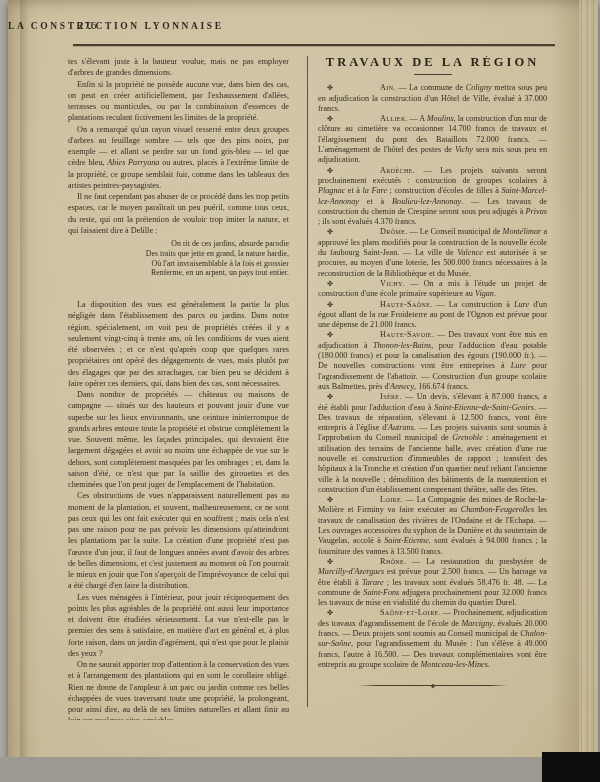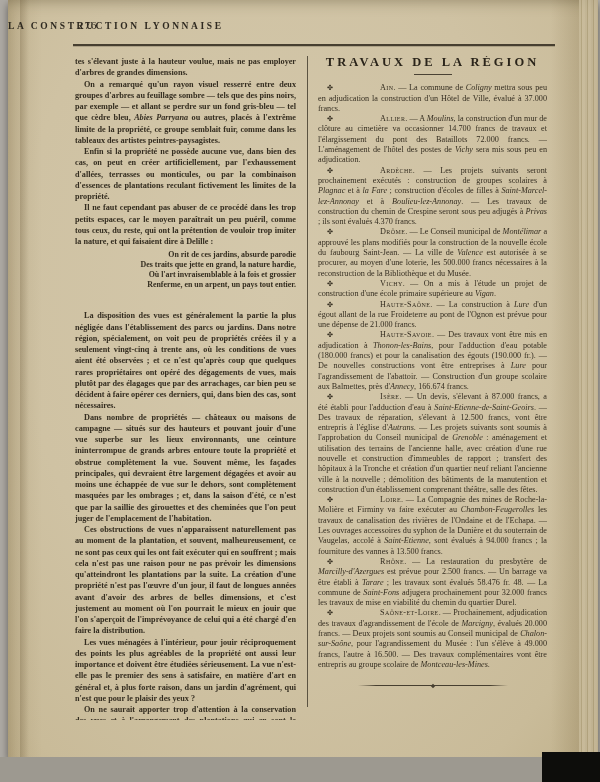--- a/index.html
+++ b/index.html
@@ -22,21 +22,21 @@
     background:repeating-linear-gradient(90deg,#cabd9d 0 2px,#b3a580 2px 3px,#d0c3a4 3px 6px);
     opacity:.75;}
   .pnum{position:absolute;left:70px;top:19px;font-size:11px;letter-spacing:1px;color:#2e2920;}
   .jtitle{position:absolute;left:0;top:21px;width:100%;text-align:left;
     font-size:9.5px;font-weight:bold;letter-spacing:2.6px;color:#2e2920;}
   .hrule{position:absolute;left:65px;top:44px;width:482px;height:2px;background:#473f30;
     box-shadow:0 1px 0 rgba(71,63,48,.25);}
   .divider{position:absolute;left:299px;top:56px;width:1px;height:651px;background:#5b5341;}
 
   .col{position:absolute;top:56px;color:#342d20;text-align:justify;overflow:hidden;}
-  .col-left{left:67px;width:221px;height:664px;font-size:8.2px;line-height:11.25px;font-weight:bold;}
+  .col-left{left:60px;width:221px;height:664px;font-size:8.2px;line-height:11.25px;}
   .col-right{left:310px;width:229px;height:668px;font-size:8.2px;line-height:10.3px;}
   p{margin:0;}
   .ind{text-indent:9px;}
   .verse{margin:3px 0 21px 20px;text-align:right;font-size:7.9px;line-height:9.8px;}
   .byline{display:flex;justify-content:space-between;margin-top:10px;padding:0 4px 0 10px;}
   .suivre{font-style:italic;}
   .authors{font-variant:small-caps;letter-spacing:.5px;}
 
   .travaux{margin:1px 0 0;text-align:center;font-size:12.5px;font-weight:bold;
     letter-spacing:3px;color:#2a241a;white-space:nowrap;}
@@ -60,22 +60,22 @@
   <div class="crease"></div>
   <div class="curl"></div>
 
   <span class="pnum">276</span>
   <div class="jtitle">LA CONSTRUCTION LYONNAISE</div>
   <div class="hrule"></div>
   <div class="divider"></div>
 
   <div class="col col-left">
     <p>tes s'élevant juste à la hauteur voulue, mais ne pas employer d'arbres de grandes dimensions.</p>
+    <p class="ind">Enfin si la propriété ne possède aucune vue, dans bien des cas, on peut en créer artificiellement, par l'exhaussement d'allées, terrasses ou monticules, ou par la combinaison d'essences de plantations reculant fictivement les limites de la propriété.</p>
     <p class="ind">On a remarqué qu'un rayon visuel resserré entre deux groupes d'arbres au feuillage sombre — tels que des pins noirs, par exemple — et allant se perdre sur un fond gris-bleu — tel que cèdre bleu, <i>Abies Parryana</i> ou autres, placés à l'extrême limite de la propriété, ce groupe semblait fuir, comme dans les tableaux des artistes peintres-paysagistes.</p>
-    <p class="ind">Enfin si la propriété ne possède aucune vue, dans bien des cas, on peut en créer artificiellement, par l'exhaussement d'allées, terrasses ou monticules, ou par la combinaison d'essences de plantations reculant fictivement les limites de la propriété.</p>
     <p class="ind">Il ne faut cependant pas abuser de ce procédé dans les trop petits espaces, car le moyen paraîtrait un peu puéril, comme tous ceux, du reste, qui ont la prétention de vouloir trop imiter la nature, et qui faisaient dire à Delille :</p>
     <div class="verse">
       <div>On rit de ces jardins, absurde parodie</div>
       <div>Des traits que jette en grand, la nature hardie,</div>
       <div>Où l'art invraisemblable à la fois et grossier</div>
       <div>Renferme, en un arpent, un pays tout entier.</div>
     </div>
     <p class="ind">La disposition des vues est généralement la partie la plus négligée dans l'établissement des parcs ou jardins. Dans notre région, spécialement, on voit peu de propriétés créées il y a seulement vingt-cinq à trente ans, où les conditions de vues aient été observées ; et ce n'est qu'après coup que quelques rares propriétaires ont opéré des dégagements de vues, mais plutôt par des élagages que par des arrachages, car bien peu se décident à faire opérer ces derniers, qui, dans bien des cas, sont nécessaires.</p>
     <p class="ind">Dans nombre de propriétés — châteaux ou maisons de campagne — situés sur des hauteurs et pouvant jouir d'une vue superbe sur les lieux environnants, une ceinture ininterrompue de grands arbres entoure toute la propriété et obstrue complètement la vue. Souvent même, les façades principales, qui devraient être largement dégagées et avoir au moins une échappée de vue sur le dehors, sont complètement masquées par les ombrages ; et, dans la saison d'été, ce n'est que par la saillie des girouettes et des cheminées que l'on peut juger de l'emplacement de l'habitation.</p>
     <p class="ind">Ces obstructions de vues n'apparaissent naturellement pas au moment de la plantation, et souvent, malheureusement, ce ne sont pas ceux qui les ont fait exécuter qui en souffrent ; mais cela n'est pas une raison pour ne pas prévoir les dimensions qu'atteindront les plantations par la suite. La création d'une propriété n'est pas l'œuvre d'un jour, il faut de longues années avant d'avoir des arbres de belles dimensions, et c'est justement au moment où l'on pourrait le mieux en jouir que l'on s'aperçoit de l'imprévoyance de celui qui a été chargé d'en faire la distribution.</p>

